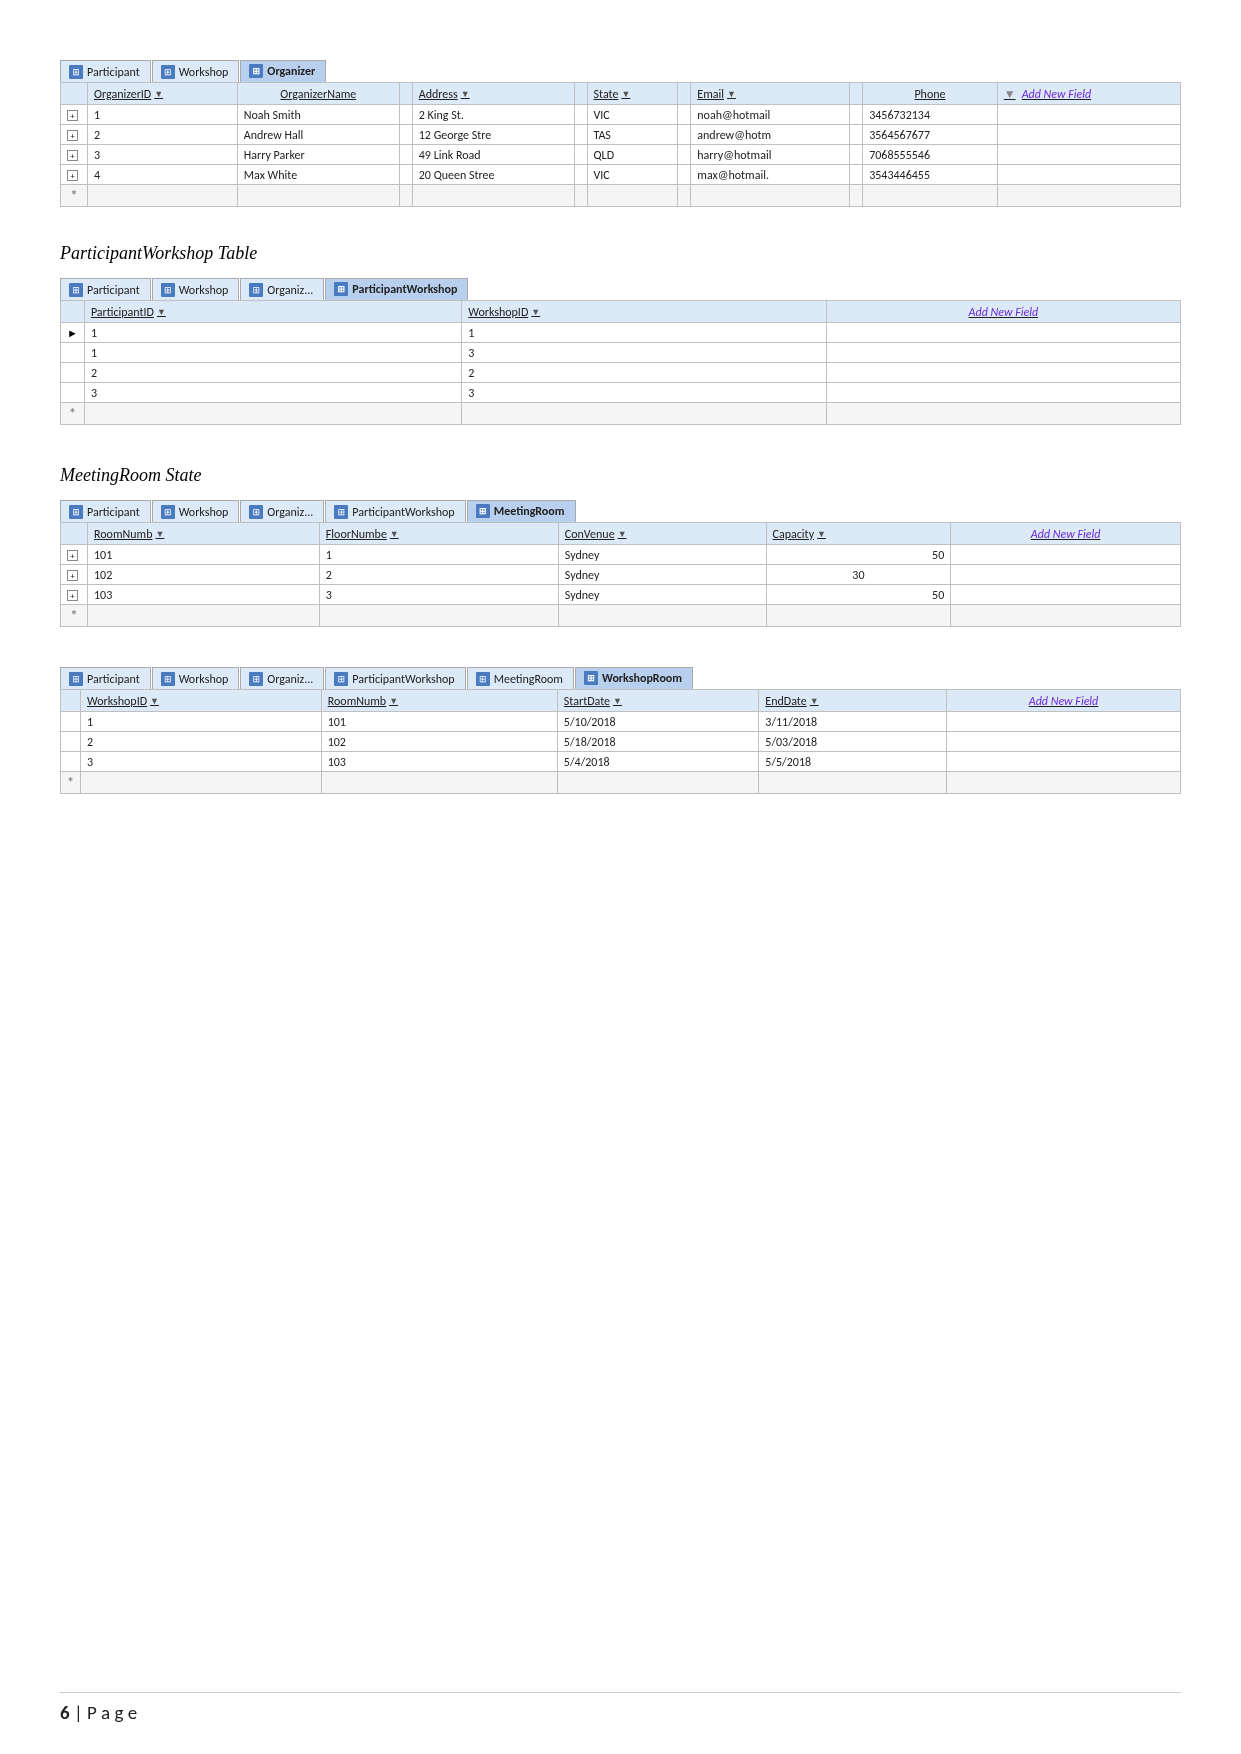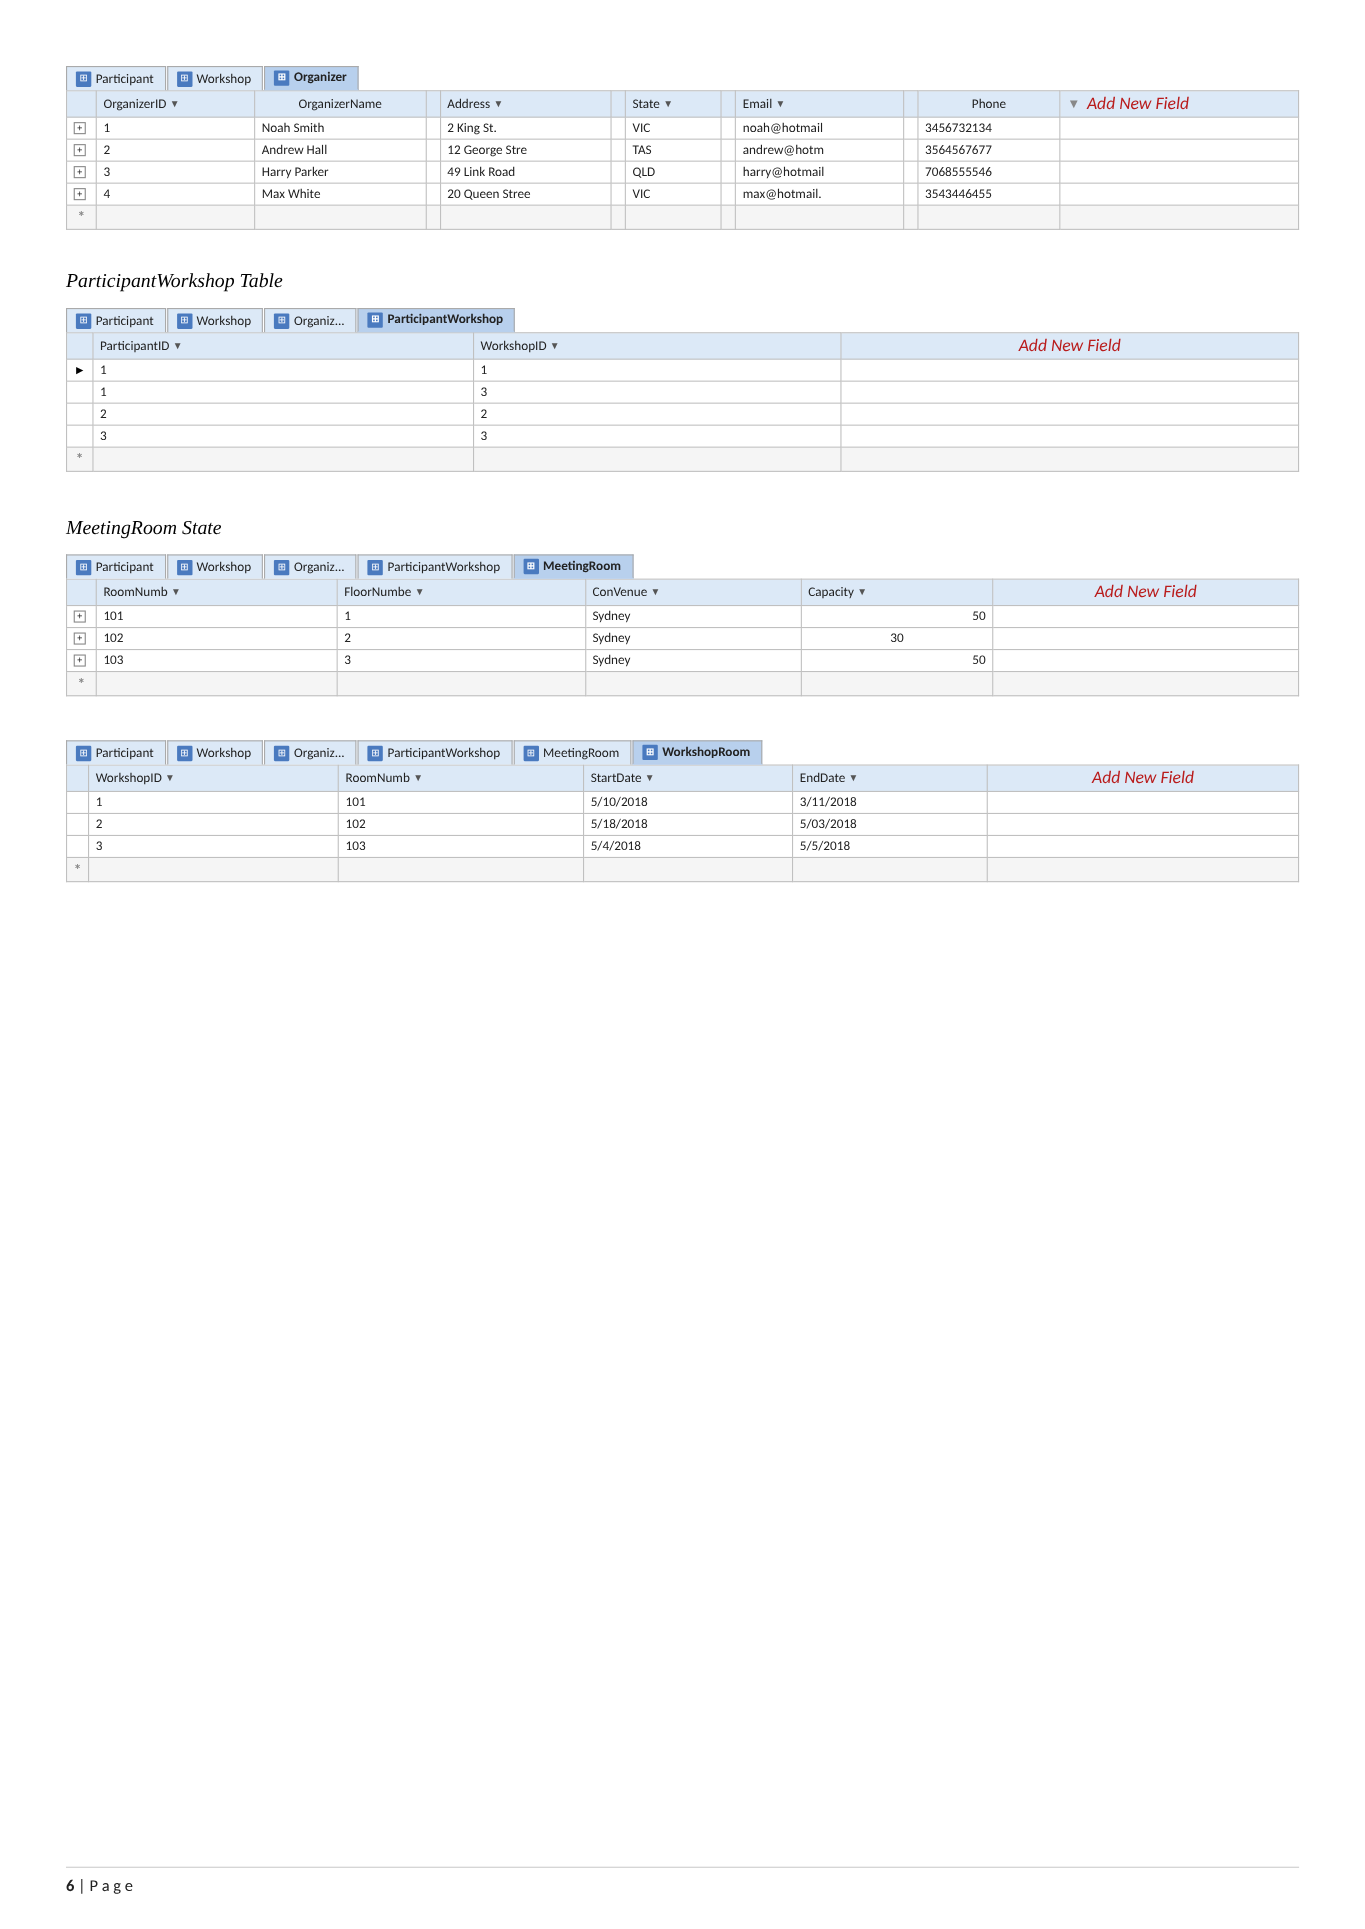--- a/index.html
+++ b/index.html
@@ -95,20 +95,21 @@
       display: flex;
       align-items: center;
       gap: 3px;
     }
     .data-table th .sort-arrow {
       font-size: 9px;
       color: #555;
     }
     .data-table tr.header-row th {
       height: 22px;
+      text-decoration: underline;
     }
     .data-table td {
       height: 20px;
       background: #fff;
     }
     .data-table tr.new-row td {
       background: #f5f5f5;
     }
     .expand-btn {
       display: inline-block;
@@ -132,34 +133,34 @@
     .row-arrow {
       color: #000;
       font-size: 11px;
     }
     .new-row-marker {
       color: #888;
       font-size: 14px;
       font-weight: bold;
     }
     .add-new-field {
-      color: #b91c1c;
+      color: #6d28d9;
       font-style: italic;
-      font-size: 16px;
+      font-size: 12px;
     }
 
     
     .page-footer {
       position: absolute;
       bottom: 30px;
       left: 60px;
       right: 60px;
       border-top: 1px solid #ccc;
       padding-top: 8px;
-      font-size: 15px;
+      font-size: 19px;
       color: #222;
     }
     .page-num {
       font-weight: bold;
     }
 
     
     .section-gap {
       margin-top: 30px;
     }

